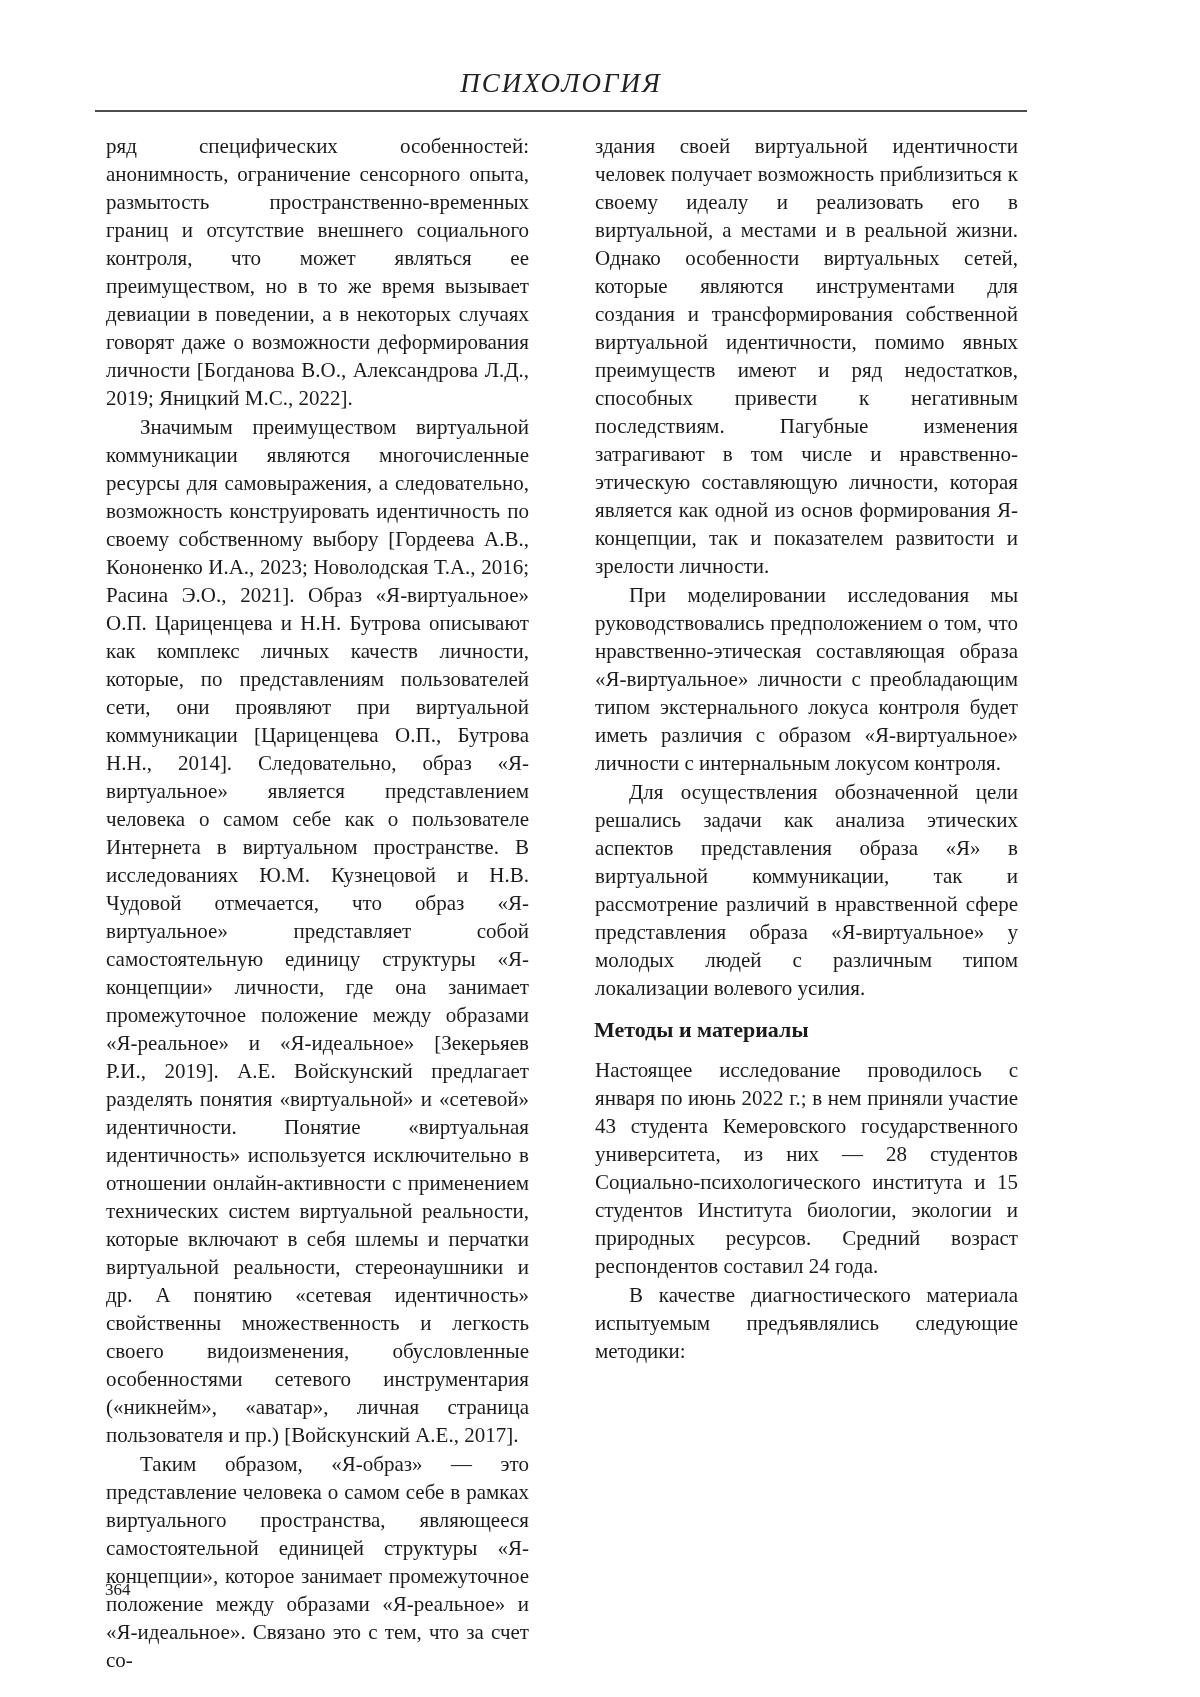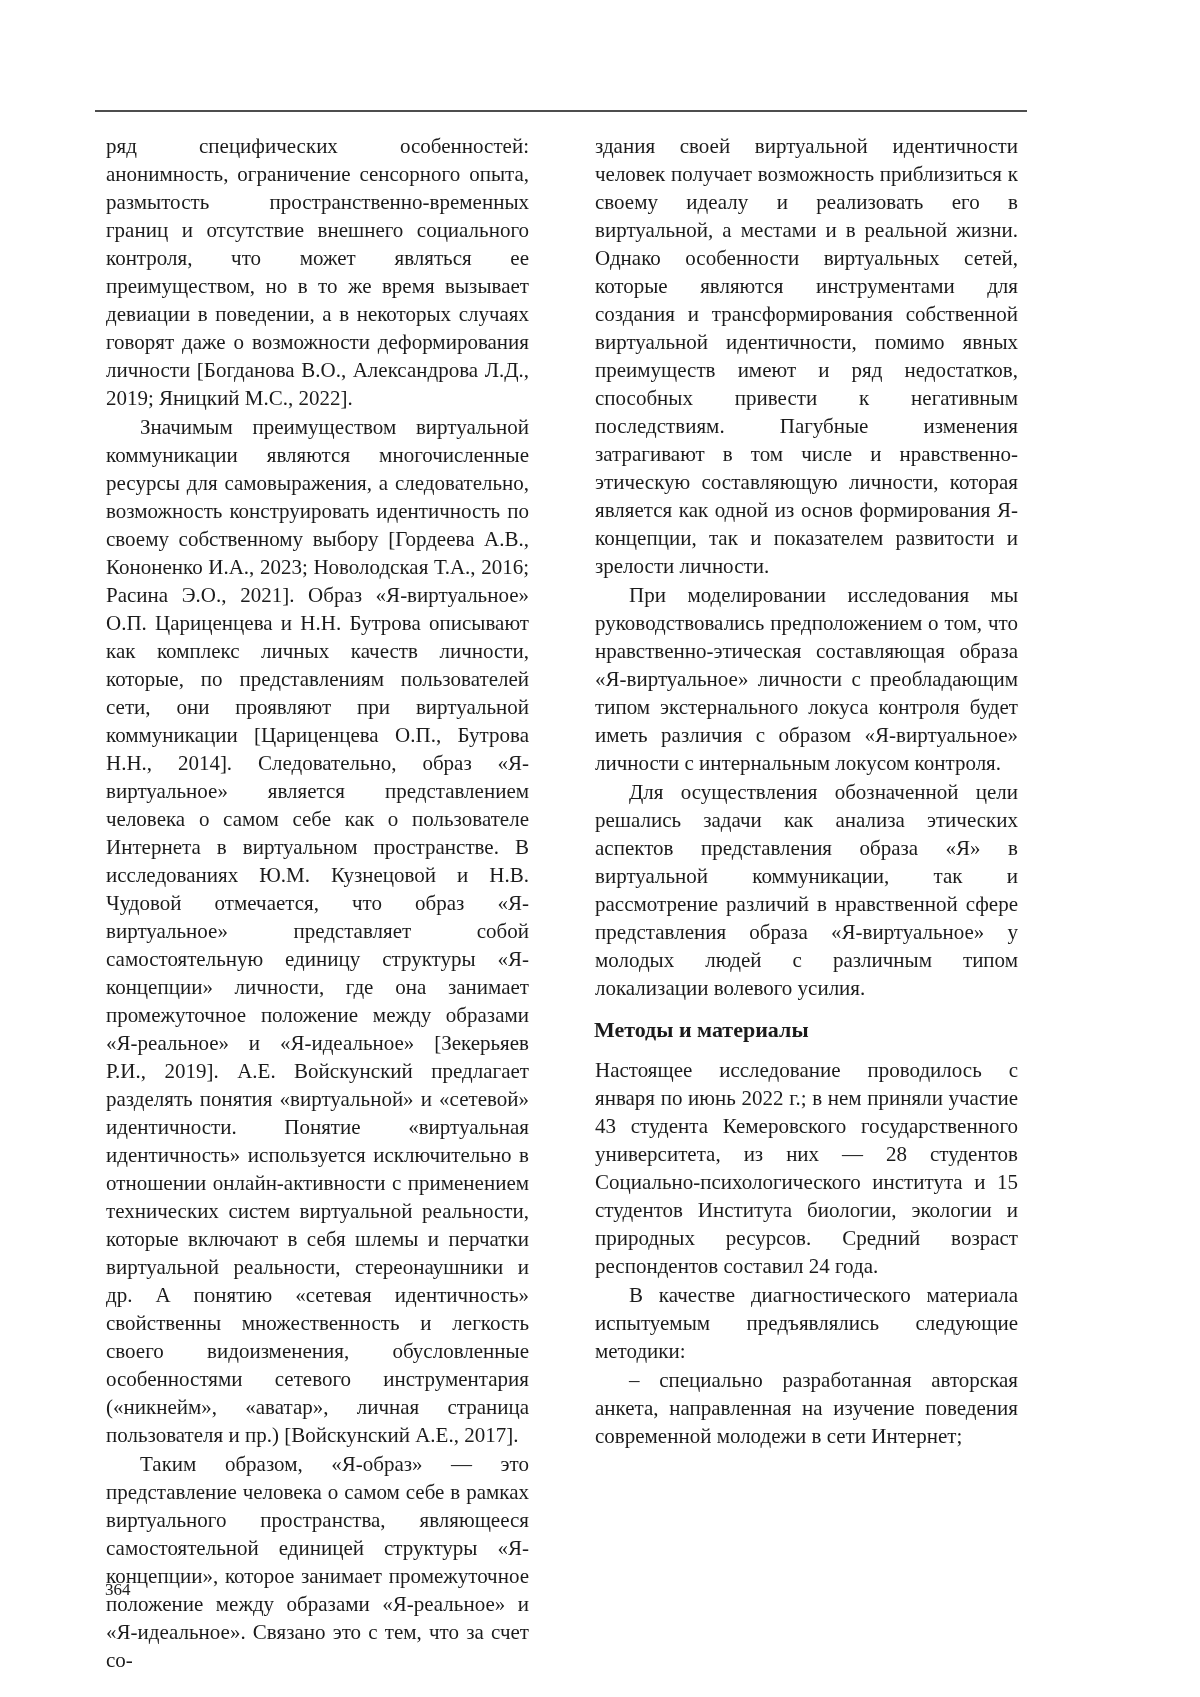--- a/index.html
+++ b/index.html
@@ -68,36 +68,36 @@
     font-size: 17px;
     line-height: 28px;
     color: #1b1b1b;
   }
 </style>
 </head>
 <body>
 
 <div class="page">
 
+  <div class="journal-header">ПСИХОЛОГИЯ</div>
 
   <div class="header-rule"></div>
 
   <div class="col col-left">
     <p>ряд специфических особенностей: анонимность, ограничение сенсорного опыта, размытость пространственно-временных границ и отсутствие внешнего социального контроля, что может являться ее преимуществом, но в то же время вызывает девиации в поведении, а в некоторых случаях говорят даже о возможности деформирования личности [Богданова В.О., Александрова Л.Д., 2019; Яницкий М.С., 2022].</p>
     <p class="indent">Значимым преимуществом виртуальной коммуникации являются многочисленные ресурсы для самовыражения, а следовательно, возможность конструировать идентичность по своему собственному выбору [Гордеева А.В., Кононенко И.А., 2023; Новолодская Т.А., 2016; Расина Э.О., 2021]. Образ «Я-виртуальное» О.П. Цариценцева и Н.Н. Бутрова описывают как комплекс личных качеств личности, которые, по представлениям пользователей сети, они проявляют при виртуальной коммуникации [Цариценцева О.П., Бутрова Н.Н., 2014]. Следовательно, образ «Я-виртуальное» является представлением человека о самом себе как о пользователе Интернета в виртуальном пространстве. В исследованиях Ю.М. Кузнецовой и Н.В. Чудовой отмечается, что образ «Я-виртуальное» представляет собой самостоятельную единицу структуры «Я-концепции» личности, где она занимает промежуточное положение между образами «Я-реальное» и «Я-идеальное» [Зекерьяев Р.И., 2019]. А.Е. Войскунский предлагает разделять понятия «виртуальной» и «сетевой» идентичности. Понятие «виртуальная идентичность» используется исключительно в отношении онлайн-активности с применением технических систем виртуальной реальности, которые включают в себя шлемы и перчатки виртуальной реальности, стереонаушники и др. А понятию «сетевая идентичность» свойственны множественность и легкость своего видоизменения, обусловленные особенностями сетевого инструментария («никнейм», «аватар», личная страница пользователя и пр.) [Войскунский А.Е., 2017].</p>
     <p class="indent">Таким образом, «Я-образ» — это представление человека о самом себе в рамках виртуального пространства, являющееся самостоятельной единицей структуры «Я-концепции», которое занимает промежуточное положение между образами «Я-реальное» и «Я-идеальное». Связано это с тем, что за счет со-</p>
   </div>
 
   <div class="col col-right">
     <p>здания своей виртуальной идентичности человек получает возможность приблизиться к своему идеалу и реализовать его в виртуальной, а местами и в реальной жизни. Однако особенности виртуальных сетей, которые являются инструментами для создания и трансформирования собственной виртуальной идентичности, помимо явных преимуществ имеют и ряд недостатков, способных привести к негативным последствиям. Пагубные изменения затрагивают в том числе и нравственно-этическую составляющую личности, которая является как одной из основ формирования Я-концепции, так и показателем развитости и зрелости личности.</p>
     <p class="indent">При моделировании исследования мы руководствовались предположением о том, что нравственно-этическая составляющая образа «Я-виртуальное» личности с преобладающим типом экстернального локуса контроля будет иметь различия с образом «Я-виртуальное» личности с интернальным локусом контроля.</p>
     <p class="indent">Для осуществления обозначенной цели решались задачи как анализа этических аспектов представления образа «Я» в виртуальной коммуникации, так и рассмотрение различий в нравственной сфере представления образа «Я-виртуальное» у молодых людей с различным типом локализации волевого усилия.</p>
 
     <h2 class="section-heading">Методы и материалы</h2>
 
     <p>Настоящее исследование проводилось с января по июнь 2022 г.; в нем приняли участие 43 студента Кемеровского государственного университета, из них — 28 студентов Социально-психологического института и 15 студентов Института биологии, экологии и природных ресурсов. Средний возраст респондентов составил 24 года.</p>
     <p class="indent">В качестве диагностического материала испытуемым предъявлялись следующие методики:</p>
-    <p class="indent">– специально разработанная авторская анкета, направленная на изучение поведения современной молодежи в сети Интернет;</p>
   </div>
 
   <div class="page-number">364</div>
 
 </div>
 
 </body></html>

